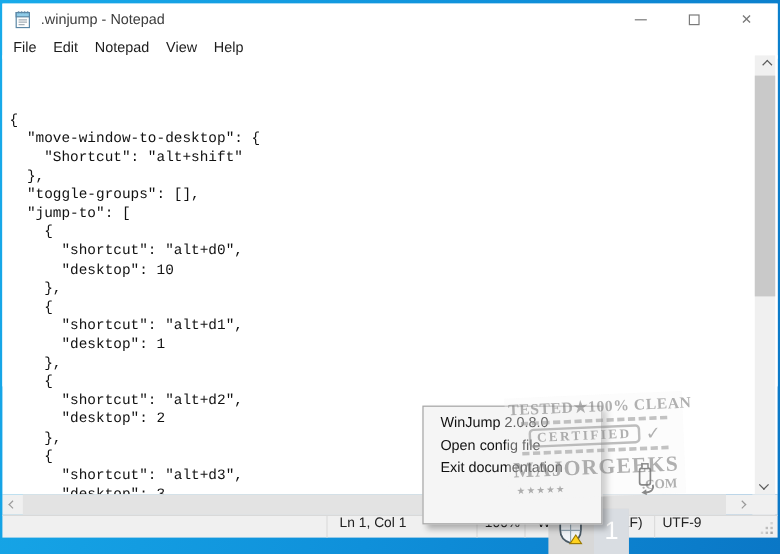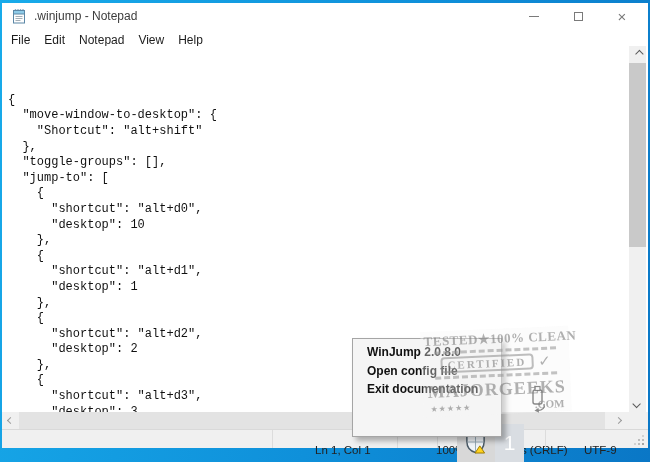--- a/index.html
+++ b/index.html
@@ -42,39 +42,39 @@
   .chev.small{ width:5px; height:5px; border-color:#9a9a9a; }
   
   .hscroll{ position:absolute; left:0; top:409px; width:646px; height:17px; background:#f0f0f0; }
   .harrow{ position:absolute; top:0; width:17px; height:17px; display:flex; align-items:center; justify-content:center; }
   .harrow.left{ left:0; } .harrow.right{ right:21px; }
   .hthumb{ position:absolute; left:17px; top:0; width:586px; height:17px; background:#e3e3e3; }
   .hcorner{ position:absolute; right:2px; top:0; width:19px; height:17px; background:#f0f0f0; }
   
   .statusbar{ position:absolute; left:0; top:426px; width:646px; height:19px;
     background:#f0f0f0; border-top:1px solid #d9d9d9; font-size:11.5px; color:#222; }
-  .seg{ position:absolute; top:14px; white-space:nowrap;margin-left:32px; }
+  .seg{ position:absolute; top:0; white-space:nowrap; }
   .st-pos{ left:281px; } .st-zoom{ left:402px; } .st-eol{ left:446px; } .st-enc{ left:550px; }
   .sep{ position:absolute; top:0; width:1px; height:18px; background:#dcdcdc; }
   .sep1{ left:270px; } .sep2{ left:395px; } .sep3{ left:435px; } .sep4{ left:543px; }
   .grip{ position:absolute; right:4px; bottom:3px; width:10px; height:10px; }
   .grip::before{ content:""; position:absolute; right:0; bottom:0; width:2px; height:2px; background:#a5a5a5;
     box-shadow:-4px 0 #bdbdbd, 0 -4px #bdbdbd, -8px 0 #d2d2d2, 0 -8px #d2d2d2, -4px -4px #bdbdbd; }
   
   .tray-flyout{ position:absolute; left:457px; top:424px; width:67px; height:38px;
     background:#d8d8d8; z-index:20; }
   .shield{ position:absolute; left:7px; top:7px; }
   .tray-tile{ position:absolute; right:0; top:0; width:29px; height:38px; background:#d9dde2;
     display:flex; align-items:center; justify-content:center; }
   .tray-num{ font-size:21px; color:#ffffff; font-family:"Liberation Sans",sans-serif; }
   
   .ctxmenu{ position:absolute; left:352px; top:338px; width:150px; height:99px;
     background:#f5f5f5; border:1px solid #a5a5a5; box-shadow:4px 4px 5px rgba(0,0,0,0.28);
     z-index:30; padding-top:4px; }
-  .ctx-item{ height:18.5px; line-height:18.5px; padding-left:14px; font-size:12px; color:#111; white-space:nowrap;font-weight:bold; }
+  .ctx-item{ height:18.5px; line-height:18.5px; padding-left:14px; font-size:12px; color:#111; white-space:nowrap; }
   
   .usb-icon{ position:absolute; left:527px; top:385px; z-index:40; }
   
   .watermark{ position:absolute; left:422px; top:329px; width:148px; z-index:50;
     transform:rotate(-2.5deg); background:rgba(245,245,245,0.5);
     color:#929292; opacity:0.72; text-align:center; padding:2px 3px;
     font-family:"Liberation Serif",serif; pointer-events:none; }
   .wm-top{ font-size:13px; font-weight:bold; white-space:nowrap; letter-spacing:0.5px; }
   .wm-bar{ border-top:3px dashed #ababab; margin:2px 10px; height:0; }
   .wm-cert-row{ display:flex; align-items:center; justify-content:center; gap:5px; margin:1px 0; }

